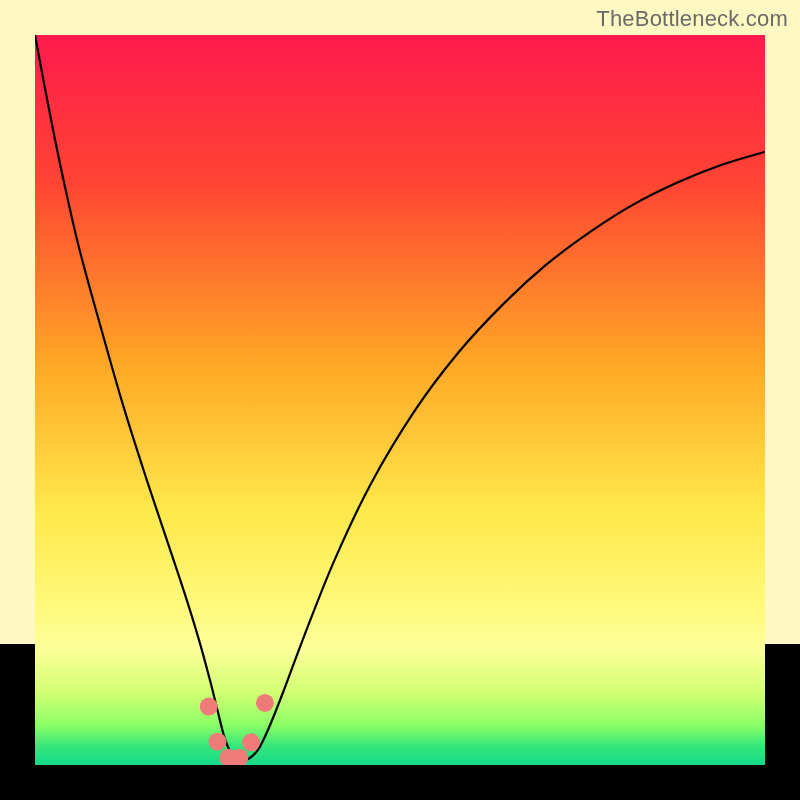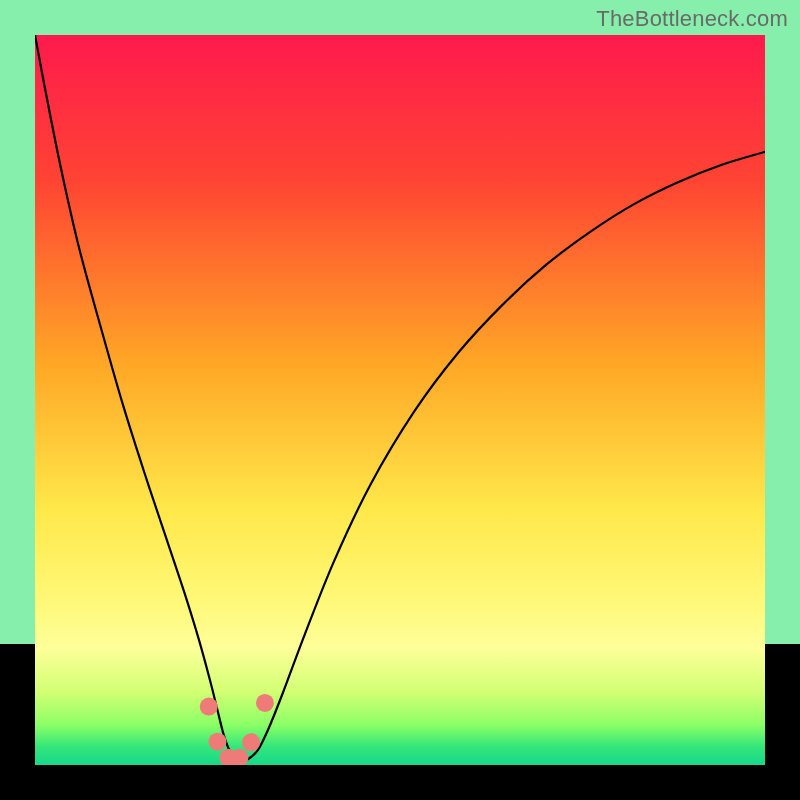--- a/index.html
+++ b/index.html
@@ -10,21 +10,21 @@
     background: #000;
     font-family: Arial, Helvetica, sans-serif;
     overflow: hidden;
   }
   .frame {
     position: absolute;
     left: 0;
     top: 0;
     width: 800px;
     height: 644px;
-    background: #86efac;
+    background: #fef9c3;
   }
   .plot {
     position: absolute;
     left: 35px;
     top: 35px;
     width: 730px;
     height: 730px;
     overflow: hidden;
   }
   .watermark {

